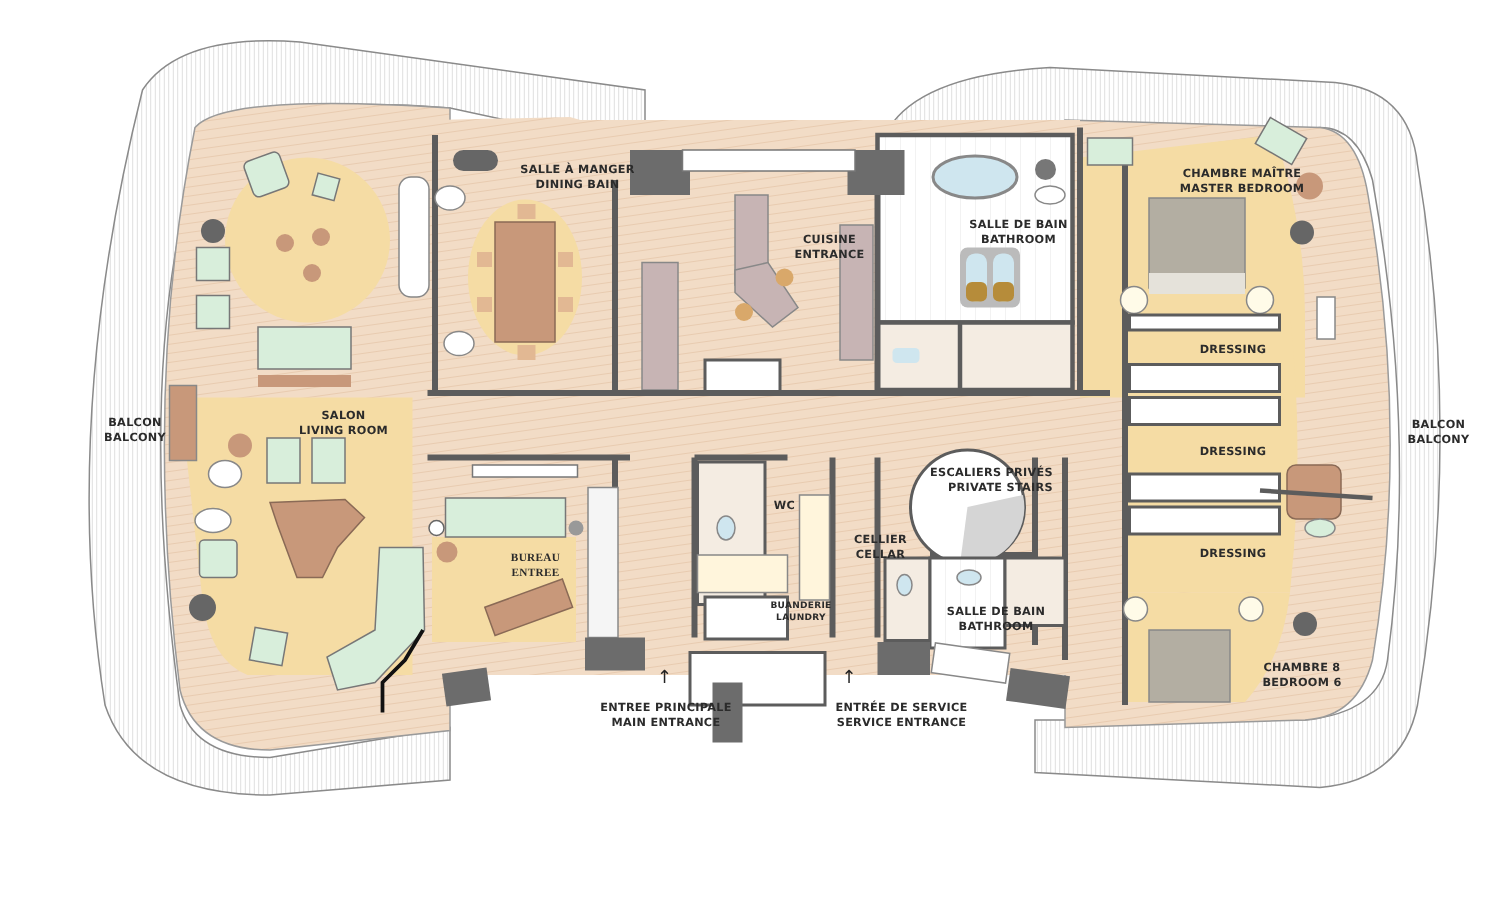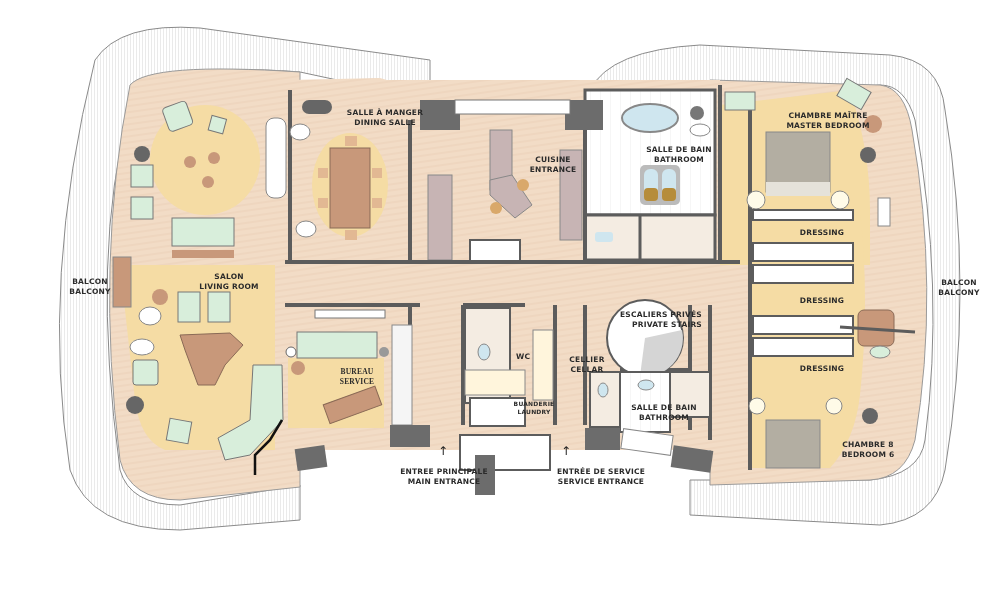--- a/index.html
+++ b/index.html
@@ -178,21 +178,21 @@
   <rect x="475" y="455" width="20" height="40" fill="#6c6c6c"></rect>
   <rect x="390" y="425" width="40" height="22" fill="#6c6c6c"></rect>
   <rect x="585" y="428" width="35" height="22" fill="#6c6c6c"></rect>
   <rect x="296" y="447" width="30" height="22" fill="#6c6c6c" transform="rotate(-8 311 458)"></rect>
   <rect x="672" y="448" width="40" height="22" fill="#6c6c6c" transform="rotate(8 692 459)"></rect>
   <rect x="622" y="432" width="50" height="20" fill="#ffffff" stroke="#888" transform="rotate(8 647 442)"></rect>
 </svg>
 
 <div class="lbl" style="left:367px;top:108px;">
   <span>SALLE À MANGER</span>
-  <span>DINING SALLE</span>
+  <span>DINING BAIN</span>
 </div>
 <div class="lbl" style="left:535px;top:155px;">
   <span>CUISINE</span>
   <span>ENTRANCE</span>
 </div>
 <div class="lbl" style="left:661px;top:145px;">
   <span>SALLE DE BAIN</span>
   <span>BATHROOM</span>
 </div>
 <div class="lbl" style="left:810px;top:111px;">
@@ -206,23 +206,23 @@
 <div class="lbl" style="left:941px;top:278px;">
   <span>BALCON</span>
   <span>BALCONY</span>
 </div>
 <div class="lbl" style="left:211px;top:272px;">
   <span>SALON</span>
   <span>LIVING ROOM</span>
 </div>
 <div class="lbl" style="left:339px;top:367px;font-family:Liberation Serif, serif;">
   <span>BUREAU</span>
-  <span>SERVICE</span>
-</div>
-<div class="lbl" style="left:505px;top:352px;text-align:right;">
+  <span>ENTREE</span>
+</div>
+<div class="lbl" style="left:505px;top:332px;text-align:right;">
   <span>WC</span>
 </div>
 <div class="lbl" style="left:516px;top:400px;font-size:6px;line-height:8px;">
   <span>BUANDERIE</span>
   <span>LAUNDRY</span>
 </div>
 <div class="lbl" style="left:569px;top:355px;">
   <span>CELLIER</span>
   <span>CELLAR</span>
 </div>

